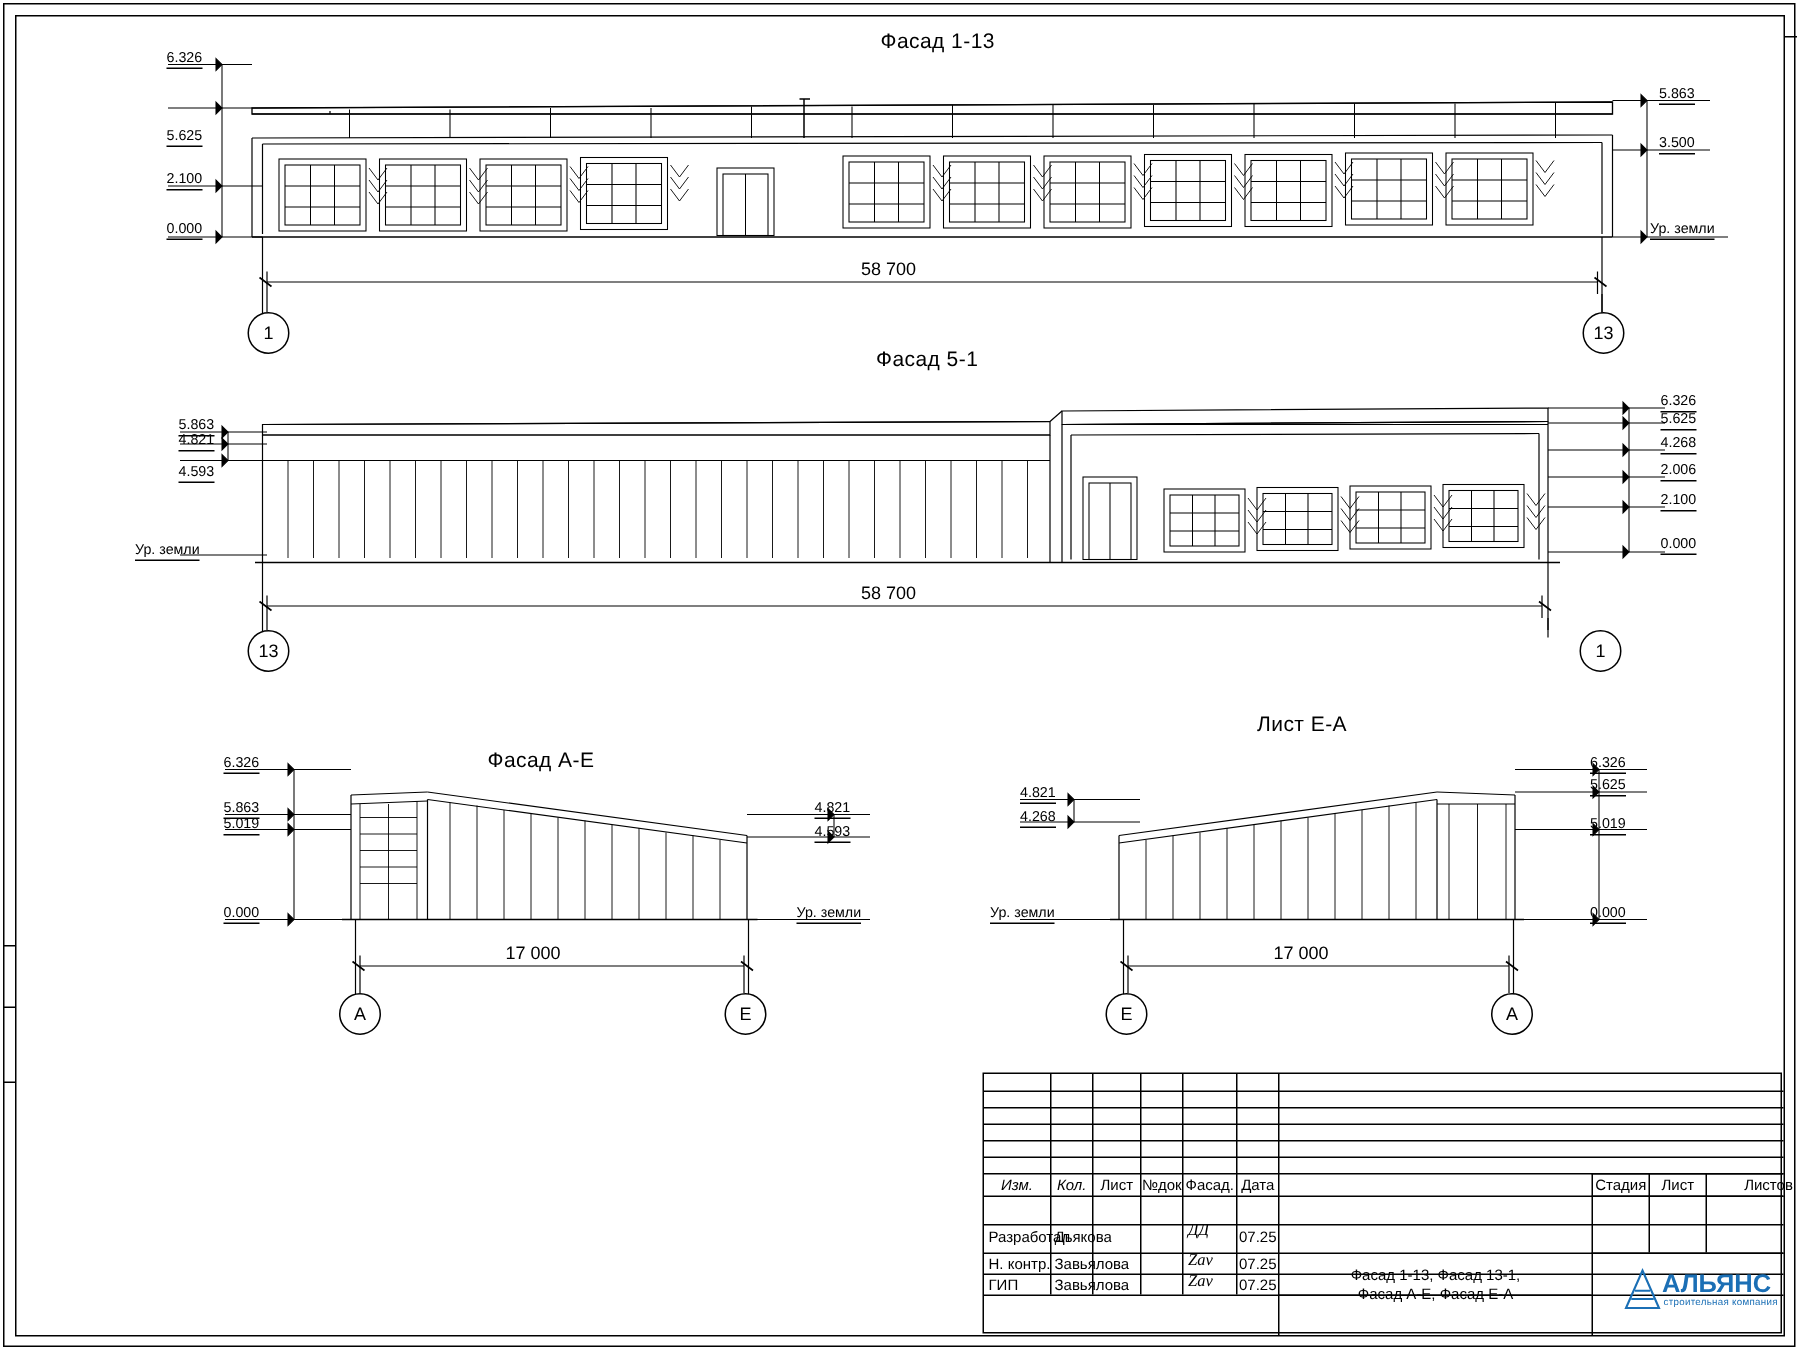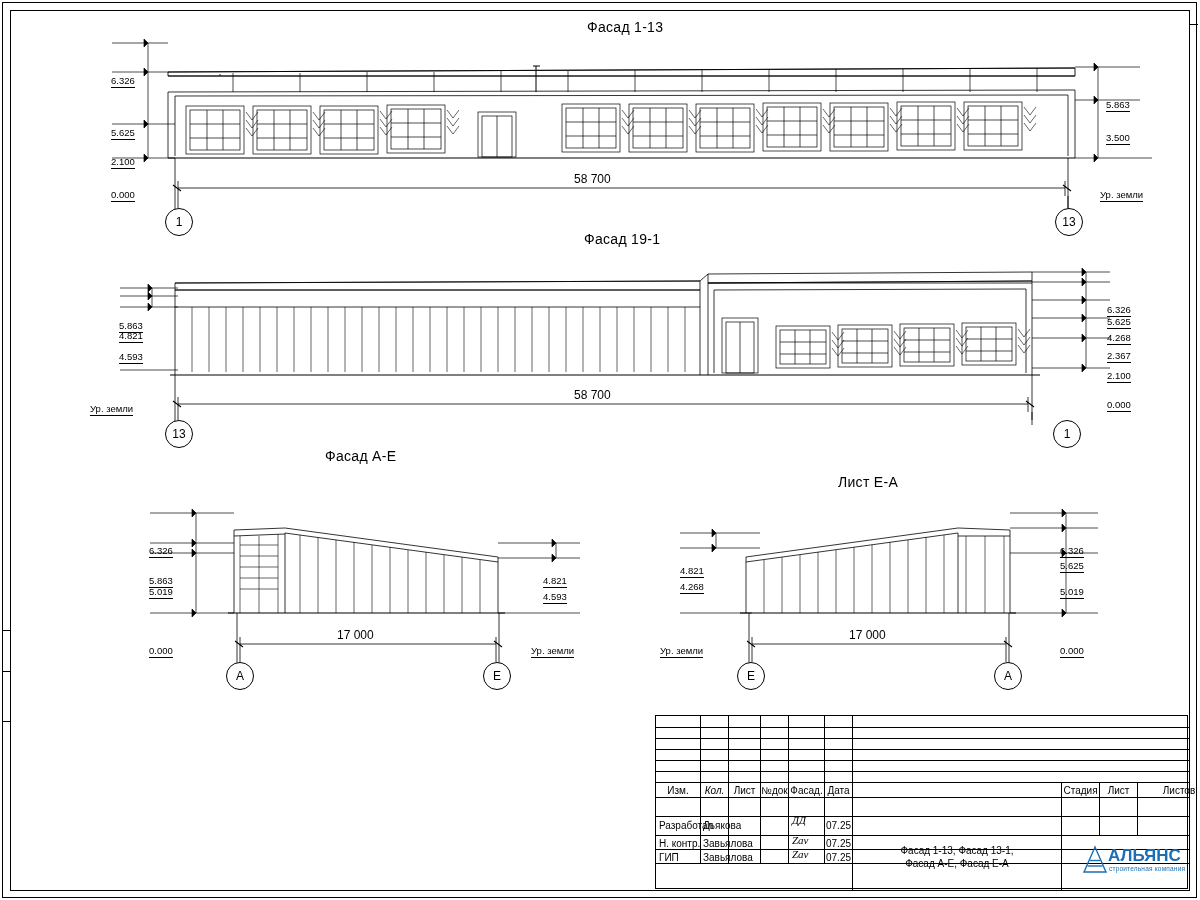--- a/index.html
+++ b/index.html
@@ -72,21 +72,20 @@
     height: 900px;
     pointer-events: none;
   }
 
   .lbl {
     position: absolute;
     font-size: 9.5px;
     white-space: nowrap;
     color: #000;
     font-family: "Liberation Sans", sans-serif;
-    margin-top: 42px;
   }
   .lbl.u {
     border-bottom: 1px solid #000;
     padding-bottom: 1px;
   }
   .dim {
     position: absolute;
     font-size: 12px;
     white-space: nowrap;
     color: #000;
@@ -171,22 +170,22 @@
 
   <div class="frame-outer"></div>
   <div class="frame-inner"></div>
   <div class="margin-block">
     <div class="m1"></div>
     <div class="m2"></div>
   </div>
   <div class="right-notch"></div>
 
   <div class="view-title" style="left:587px; top:19px;">Фасад 1-13</div>
-  <div class="view-title" style="left:584px; top:231px;">Фасад 19-1</div>
-  <div class="view-title" style="left:325px; top:448px;">Фасад А-Е</div>
+  <div class="view-title" style="left:584px; top:231px;">Фасад 5-1</div>
+  <div class="view-title" style="left:325px; top:498px;">Фасад А-Е</div>
   <div class="view-title" style="left:838px; top:474px;">Лист Е-А</div>
 
   <svg class="draw" viewBox="0 0 1200 900">
     <g stroke="#000" fill="none" stroke-width="0.8">
 
       <path d="M168 76 L1075 76 L1075 68 L168 72 Z" stroke-width="0.9"></path>
       <line x1="168" y1="72" x2="1075" y2="68"></line>
       <line x1="168" y1="76" x2="1075" y2="76"></line>
 
       <line x1="220" y1="74" x2="220" y2="76"></line>
@@ -631,21 +630,21 @@
   <div class="axis-circle" style="left:165px; top:208px;">1</div>
   <div class="axis-circle" style="left:1055px; top:208px;">13</div>
 
   <div class="lbl u" style="left:119px; top:278px;">5.863</div>
   <div class="lbl u" style="left:119px; top:288px;">4.821</div>
   <div class="lbl u" style="left:119px; top:309px;">4.593</div>
   <div class="lbl u" style="left:90px; top:361px;">Ур. земли</div>
   <div class="lbl u" style="left:1107px; top:262px;">6.326</div>
   <div class="lbl u" style="left:1107px; top:274px;">5.625</div>
   <div class="lbl u" style="left:1107px; top:290px;">4.268</div>
-  <div class="lbl u" style="left:1107px; top:308px;">2.367</div>
+  <div class="lbl u" style="left:1107px; top:308px;">2.006</div>
   <div class="lbl u" style="left:1107px; top:328px;">2.100</div>
   <div class="lbl u" style="left:1107px; top:357px;">0.000</div>
   <div class="dim" style="left:574px; top:388px;">58 700</div>
   <div class="axis-circle" style="left:165px; top:420px;">13</div>
   <div class="axis-circle" style="left:1053px; top:420px;">1</div>
 
   <div class="lbl u" style="left:149px; top:503px;">6.326</div>
   <div class="lbl u" style="left:149px; top:533px;">5.863</div>
   <div class="lbl u" style="left:149px; top:544px;">5.019</div>
   <div class="lbl u" style="left:149px; top:603px;">0.000</div>
@@ -689,21 +688,21 @@
     <div class="tb-line" style="left:196px; top:0; width:1px; height:174px;"></div>
 
     <div class="tb-line" style="left:405px; top:66px; width:1px; height:108px;"></div>
     <div class="tb-line" style="left:405px; top:66px; width:128px; height:1px;"></div>
     <div class="tb-line" style="left:405px; top:81px; width:128px; height:1px;"></div>
     <div class="tb-line" style="left:405px; top:119px; width:128px; height:1px;"></div>
     <div class="tb-line" style="left:443px; top:66px; width:1px; height:53px;"></div>
     <div class="tb-line" style="left:481px; top:66px; width:1px; height:53px;"></div>
     <div class="tb-line" style="left:196px; top:147px; width:209px; height:1px;"></div>
 
-    <div class="tb-cell c" style="left:0px; top:69px; width:44px;">Изм.</div>
+    <div class="tb-cell c" style="left:0px; top:69px; width:44px;font-style:italic;">Изм.</div>
     <div class="tb-cell c" style="left:45px; top:69px; width:27px;font-style:italic;">Кол.</div>
     <div class="tb-cell c" style="left:73px; top:69px; width:31px;">Лист</div>
     <div class="tb-cell c" style="left:105px; top:69px; width:27px;">№док</div>
     <div class="tb-cell c" style="left:133px; top:69px; width:35px;">Фасад.</div>
     <div class="tb-cell c" style="left:169px; top:69px; width:27px;">Дата</div>
 
     <div class="tb-cell" style="left:3px; top:104px;">Разработал</div>
     <div class="tb-cell" style="left:47px; top:104px;">Дьякова</div>
     <div class="tb-cell c" style="left:169px; top:104px; width:27px;">07.25</div>
 

